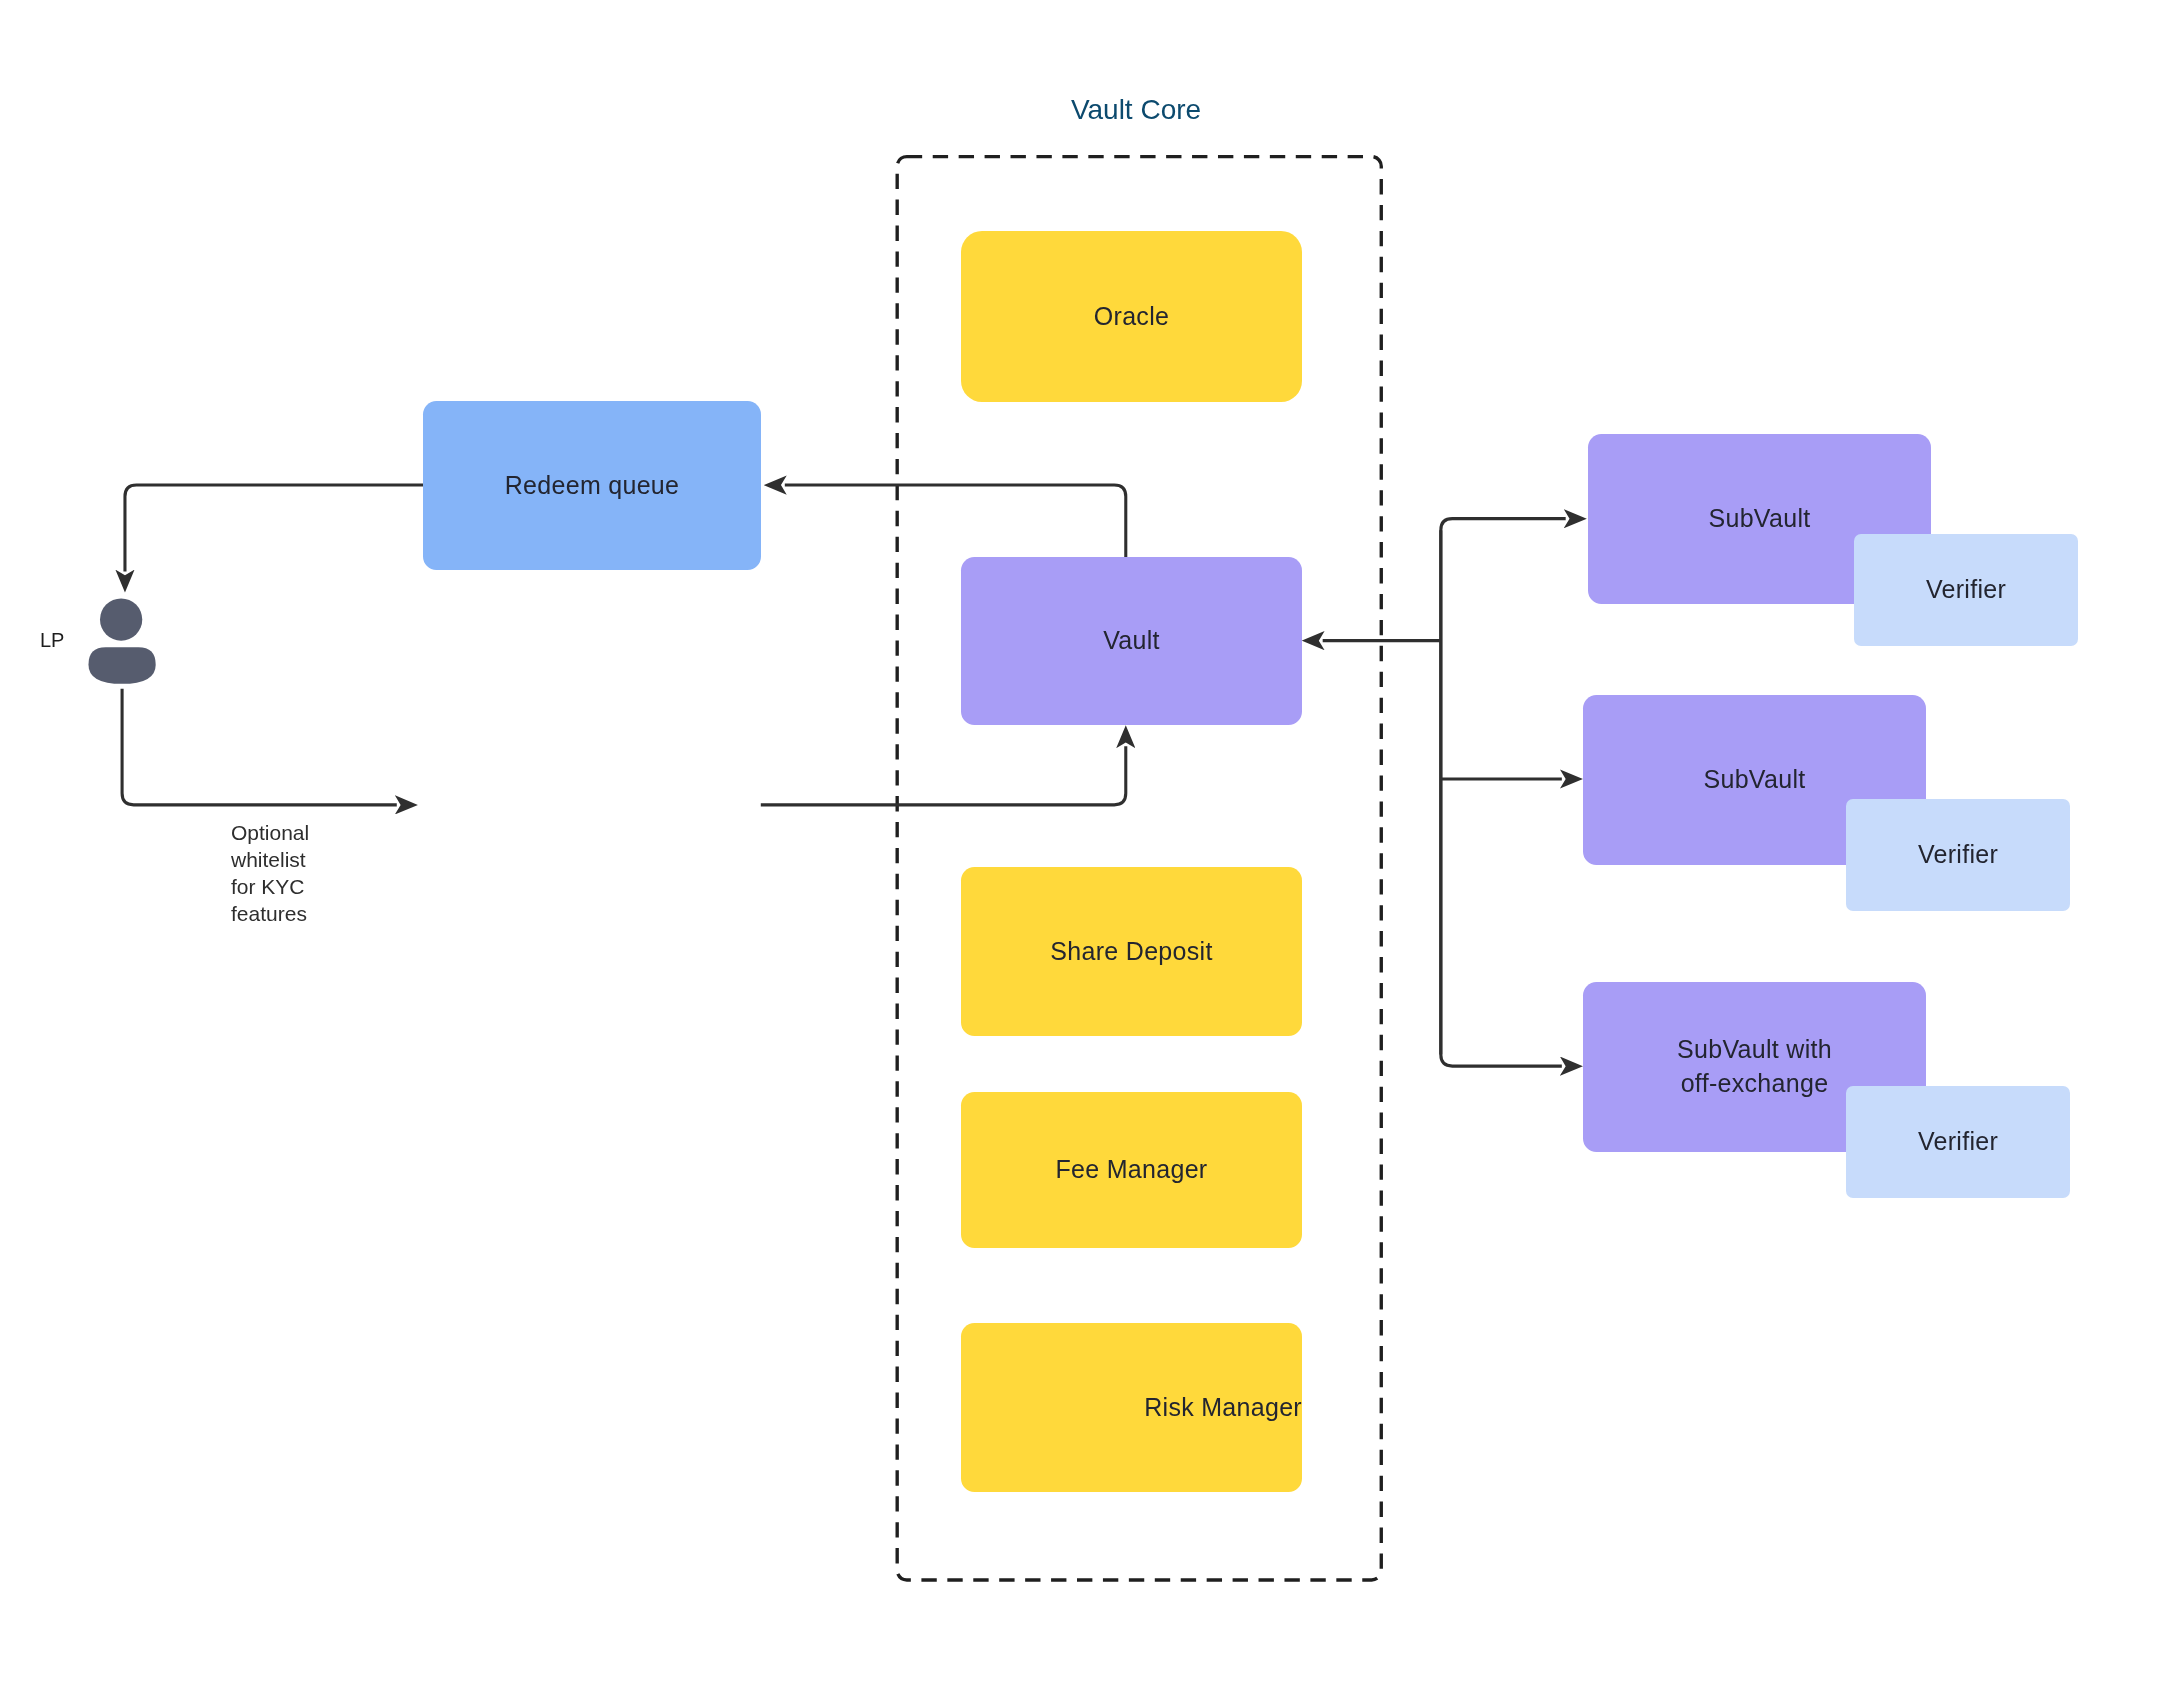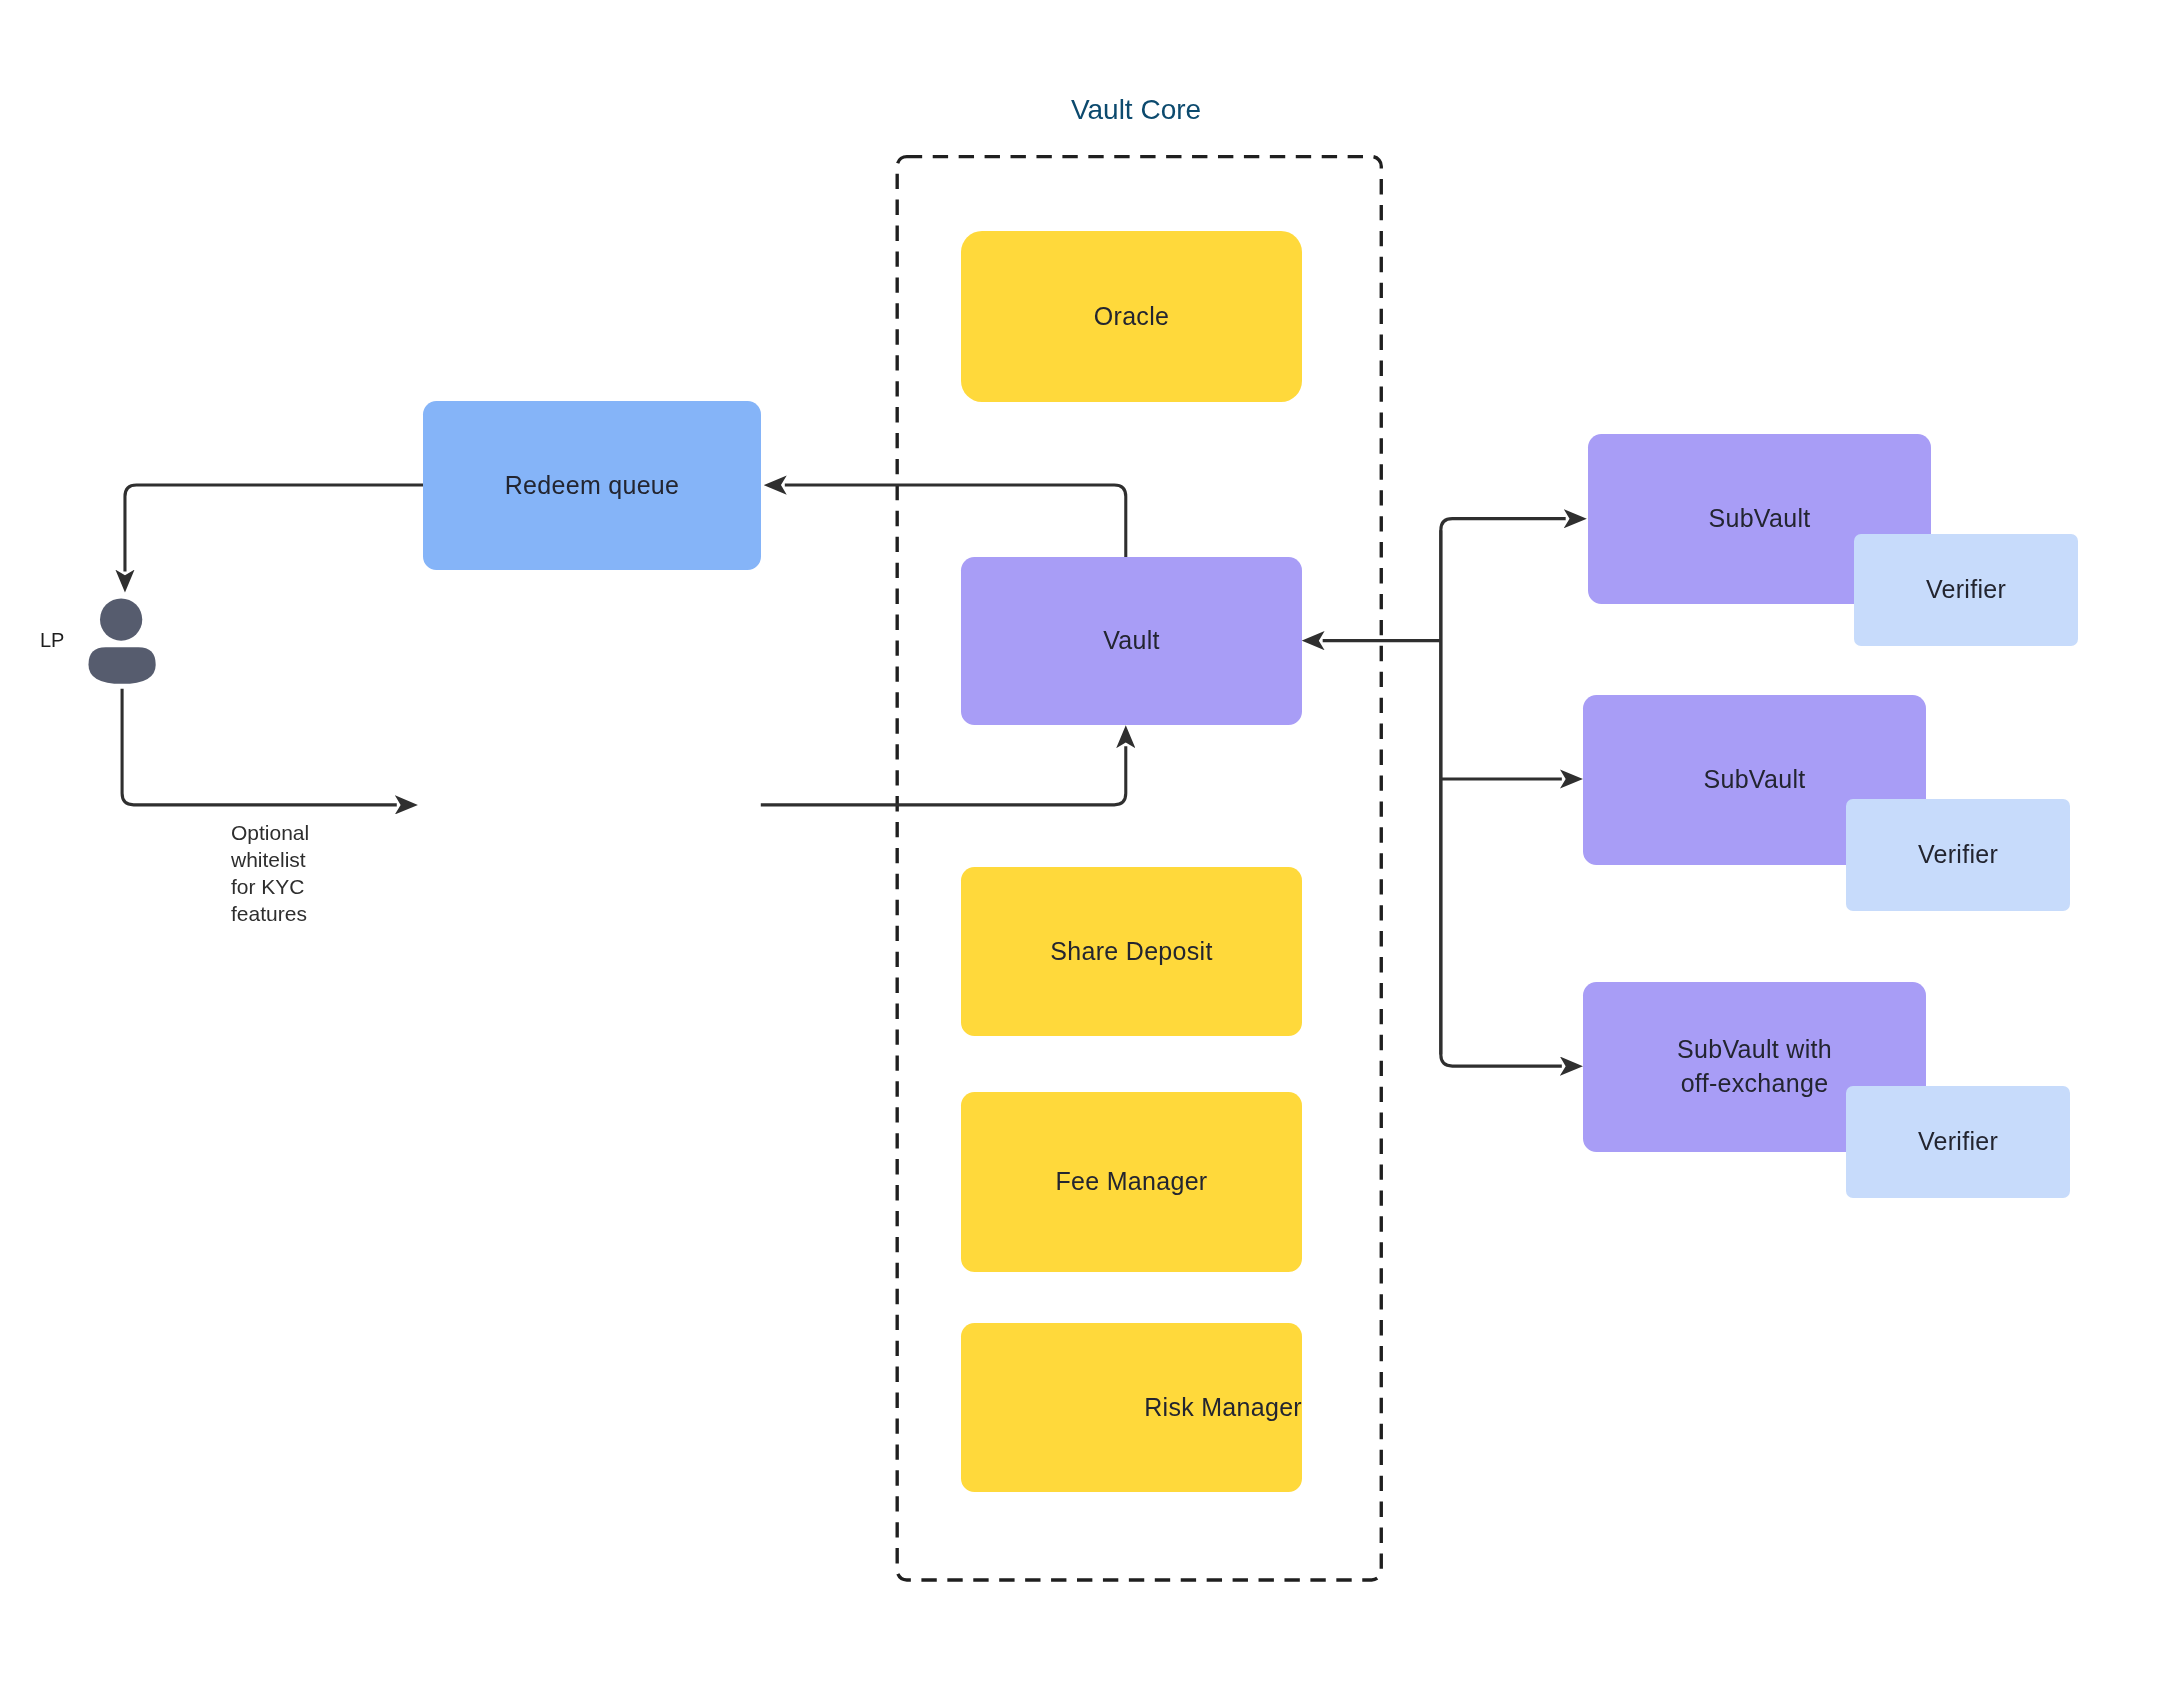--- a/index.html
+++ b/index.html
@@ -47,21 +47,21 @@
   .lp-label{
     position:absolute;
     left:40px;top:629px;width:38px;
     font-size:20px;
     color:#1d1d1d;
   }
   
   .oracle   {left:961px;top:231px; width:341px;height:171px;border-radius:21px;}
   .vault    {left:961px;top:557px; width:341px;height:168px;}
   .share    {left:961px;top:867px; width:341px;height:169px;}
-  .fee      {left:961px;top:1092px;width:341px;height:180px;align-items:center;}
+  .fee      {left:961px;top:1092px;width:341px;height:156px;align-items:center;}
   .risk     {left:961px;top:1323px;width:341px;height:169px;justify-content:flex-end;}
   .redeem   {left:423px; top:401px; width:338px;height:169px;}
   .deposit  {left:423px; top:721px; width:338px;height:169px;}
   .subvault1{left:1588px;top:434px; width:343px;height:170px;}
   .verifier1{left:1854px;top:534px; width:224px;height:112px;}
   .subvault2{left:1583px;top:695px; width:343px;height:170px;}
   .verifier2{left:1846px;top:799px; width:224px;height:112px;}
   .subvault3{left:1583px;top:982px;width:343px;height:170px;}
   .verifier3{left:1846px;top:1086px;width:224px;height:112px;}
 </style>

